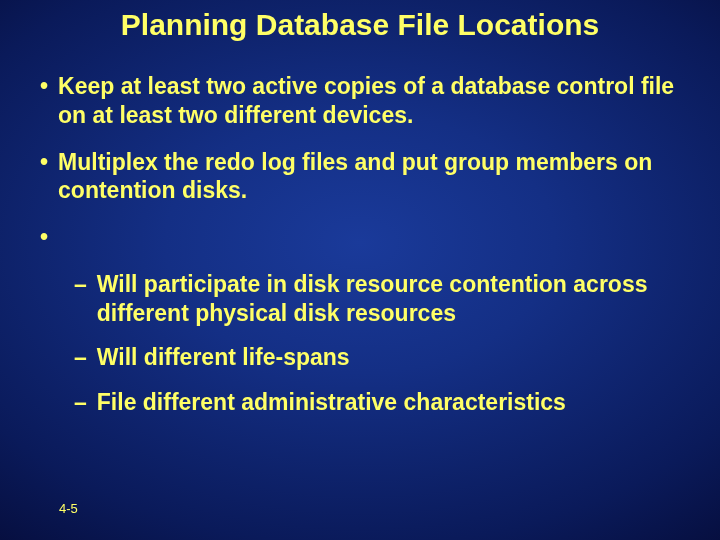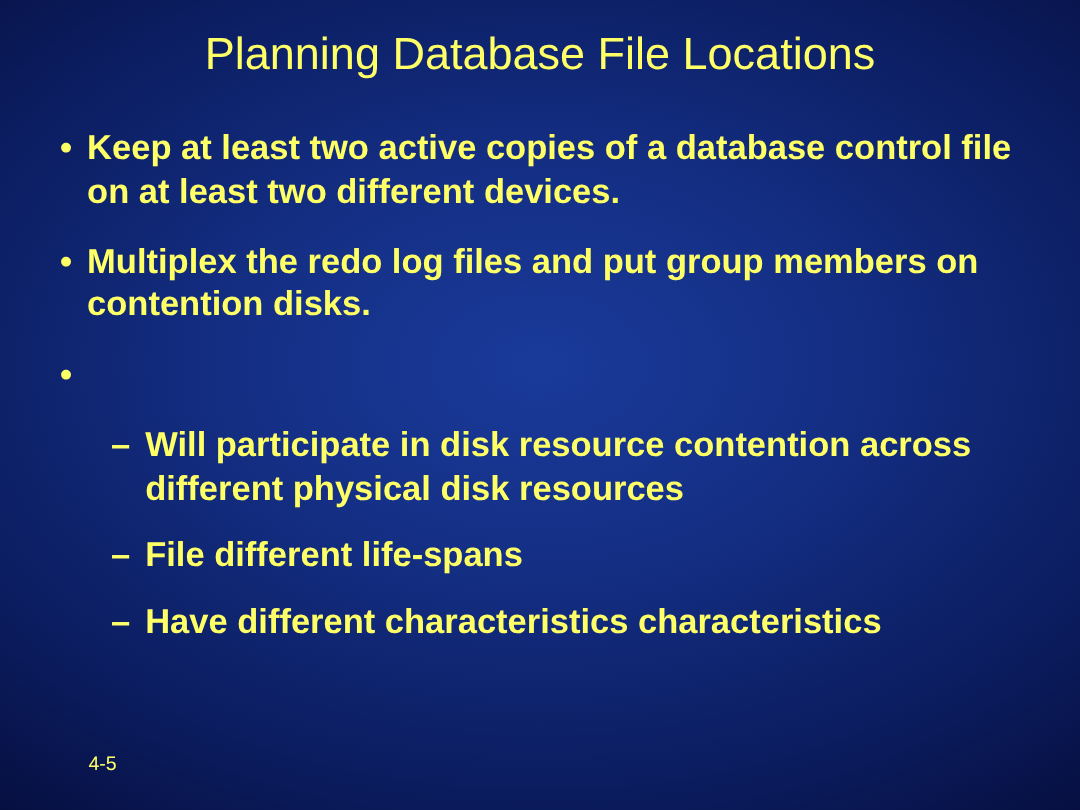--- a/index.html
+++ b/index.html
@@ -13,23 +13,23 @@
     width: 720px;
     height: 540px;
     background: radial-gradient(ellipse 90% 80% at 50% 45%, #1a3a9a 0%, #142f85 30%, #0a1a5a 70%, #040830 100%);
     position: relative;
     font-family: Arial, Helvetica, sans-serif;
     color: #ffff66;
     box-sizing: border-box;
   }
   .title {
     text-align: center;
-    font-weight: normal;
+    font-weight: bold;
     font-size: 30px;
-    padding-top: 20px;
+    padding-top: 8px;
     color: #ffff66;
   }
   .content {
     padding: 30px 40px 0 40px;
   }
   .bullet-row {
     display: flex;
     align-items: flex-start;
     margin-bottom: 18px;
     font-size: 23px;
@@ -85,25 +85,25 @@
       <span class="bullet-dot">•</span>
     </div>
 
     <div class="sub-row">
       <span class="dash">–</span>
       <span>Will participate in disk resource contention across different physical disk resources</span>
     </div>
 
     <div class="sub-row">
       <span class="dash">–</span>
-      <span>File different life-spans</span>
+      <span>Will different life-spans</span>
     </div>
 
     <div class="sub-row">
       <span class="dash">–</span>
-      <span>Have different characteristics characteristics</span>
+      <span>File different administrative characteristics</span>
     </div>
 
   </div>
 
   <div class="pagenum">4-5</div>
 
 </div>
 
 </body></html>

